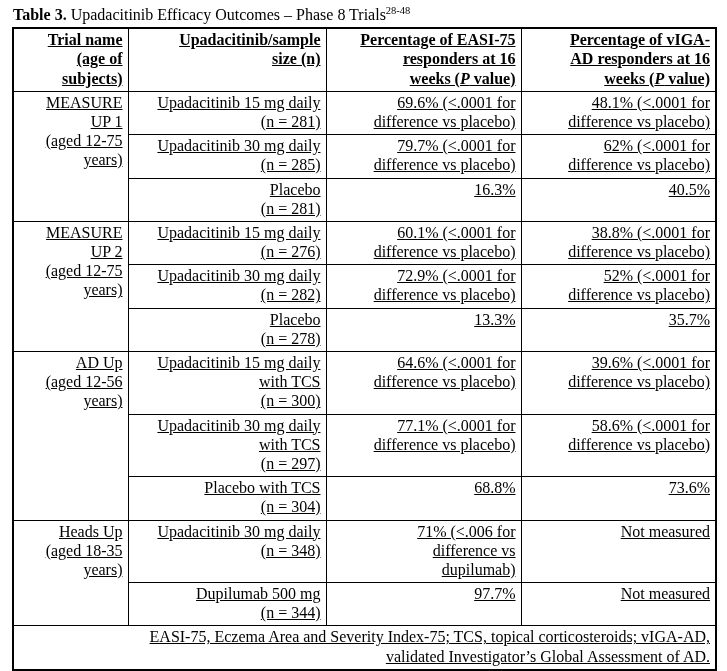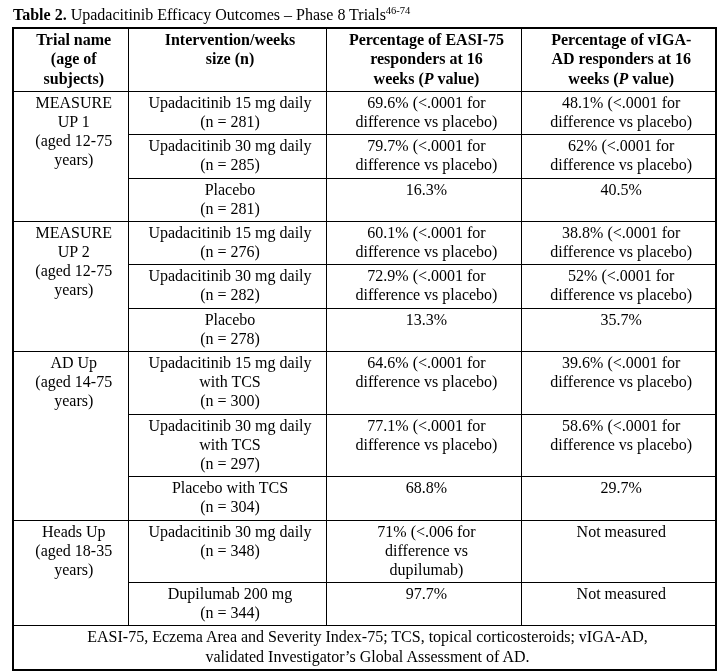--- a/index.html
+++ b/index.html
@@ -26,46 +26,47 @@
   }
   table.efficacy {
     border-collapse: collapse;
     table-layout: fixed;
     width: 703px;
     border: 2px solid #000;
   }
   .efficacy th, .efficacy td {
     border: 1px solid #000;
     vertical-align: top;
-    text-align: center;
+    text-align: right;
     padding: 1px 5px 3px 11px;
     white-space: pre-line;
     font-weight: normal;
+    text-decoration: underline;
   }
   .efficacy th { font-weight: bold; }
   .efficacy .footnote-cell { white-space: pre-line; }
 </style>
 </head>
 <body>
 
-<p class="caption"><b>Table 2.</b><span> Upadacitinib Efficacy Outcomes – Phase 8 Trials</span><sup>46-74</sup></p>
+<p class="caption"><b>Table 3.</b><span> Upadacitinib Efficacy Outcomes – Phase 8 Trials</span><sup>28-48</sup></p>
 
 <table class="efficacy">
   <colgroup>
     <col style="width:115px">
     <col style="width:198px">
     <col style="width:195px">
     <col style="width:195px">
   </colgroup>
   <tbody>
     <tr>
       <th><span>Trial name
 (age of
 subjects)</span></th>
-      <th><span>Intervention/weeks
+      <th><span>Upadacitinib/sample
 size (n)</span></th>
       <th><span>Percentage of EASI-75
 responders at 16
 weeks (</span><i>P</i><span> value)</span></th>
       <th><span>Percentage of vIGA-
 AD responders at 16
 weeks (</span><i>P</i><span> value)</span></th>
     </tr>
 
     <tr>
@@ -117,21 +118,21 @@
     </tr>
     <tr>
       <td>Placebo
 (n = 278)</td>
       <td>13.3%</td>
       <td>35.7%</td>
     </tr>
 
     <tr>
       <td rowspan="3">AD Up
-(aged 14-75
+(aged 12-56
 years)</td>
       <td>Upadacitinib 15 mg daily
 with TCS
 (n = 300)</td>
       <td>64.6% (&lt;.0001 for
 difference vs placebo)</td>
       <td>39.6% (&lt;.0001 for
 difference vs placebo)</td>
     </tr>
     <tr>
@@ -140,36 +141,36 @@
 (n = 297)</td>
       <td>77.1% (&lt;.0001 for
 difference vs placebo)</td>
       <td>58.6% (&lt;.0001 for
 difference vs placebo)</td>
     </tr>
     <tr>
       <td>Placebo with TCS
 (n = 304)</td>
       <td>68.8%</td>
-      <td>29.7%</td>
+      <td>73.6%</td>
     </tr>
 
     <tr>
       <td rowspan="2">Heads Up
 (aged 18-35
 years)</td>
       <td>Upadacitinib 30 mg daily
 (n = 348)</td>
       <td>71% (&lt;.006 for
 difference vs
 dupilumab)</td>
       <td>Not measured</td>
     </tr>
     <tr>
-      <td>Dupilumab 200 mg
+      <td>Dupilumab 500 mg
 (n = 344)</td>
       <td>97.7%</td>
       <td>Not measured</td>
     </tr>
 
     <tr>
       <td colspan="4" class="footnote-cell">EASI-75, Eczema Area and Severity Index-75; TCS, topical corticosteroids; vIGA-AD,
 validated Investigator’s Global Assessment of AD.</td>
     </tr>
   </tbody>

